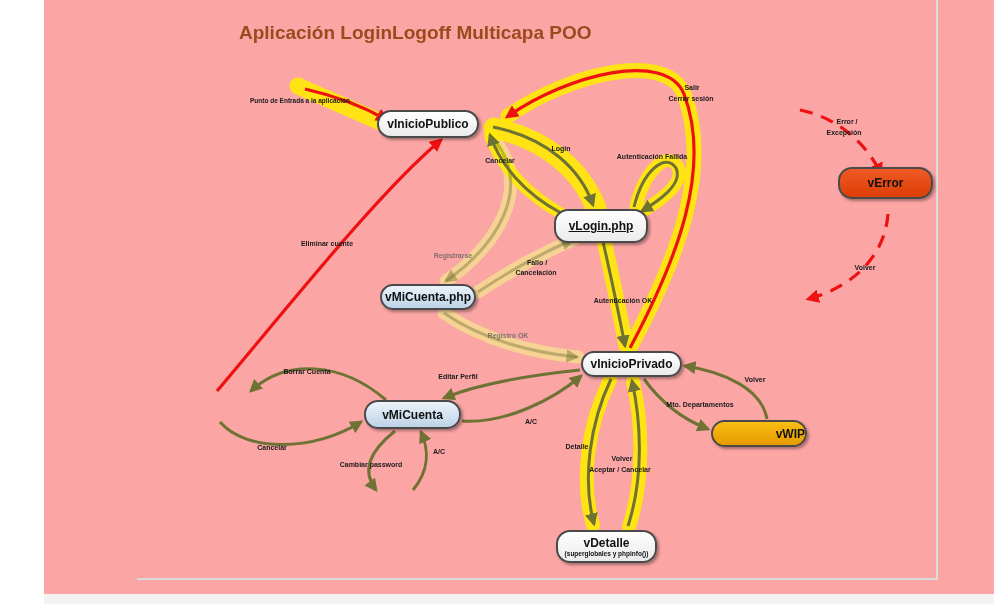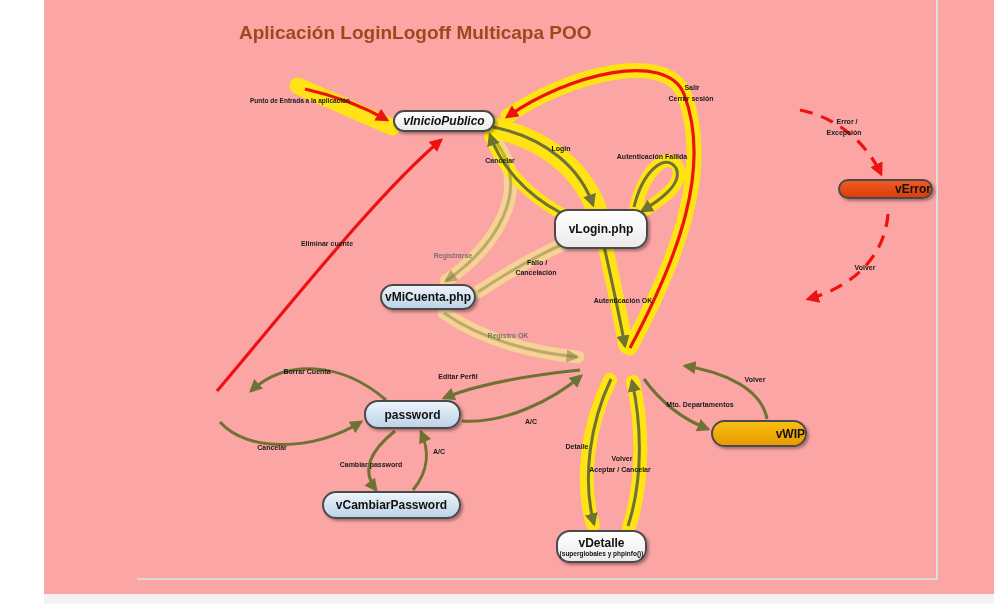--- a/index.html
+++ b/index.html
@@ -98,43 +98,43 @@
 
     <g stroke="#ee1111" fill="none" stroke-width="3.2">
       <path d="M 261 89 C 292 96 322 108 343 120" marker-end="url(#ah-red)"></path>
       <path d="M 173 391 C 245 306 335 192 397 140" marker-end="url(#ah-red)"></path>
       <path d="M 586 348 C 634 258 668 168 640 94 C 622 50 524 74 463 117" marker-end="url(#ah-red)"></path>
       <path d="M 756 110 C 792 117 822 142 837 174" stroke-dasharray="13 9" marker-end="url(#ah-red)"></path>
       <path d="M 844 214 C 841 254 812 286 764 299" stroke-dasharray="13 9" marker-end="url(#ah-red)"></path>
     </g>
   </svg>
 
-  <div class="node white" style="left:349px;top:110px;width:102px;height:22px;font-style:italic;">
+  <div class="node white" style="left:333px;top:110px;width:102px;height:28px;">
       <span>vInicioPublico</span>
     </div>
-  <div class="node white" style="left:510px;top:209px;width:94px;height:40px;">
+  <div class="node white" style="left:510px;top:209px;width:94px;height:34px;text-decoration:underline;">
       <span>vLogin.php</span>
     </div>
   <div class="node blue" style="left:336px;top:284px;width:96px;height:26px;">
       <span>vMiCuenta.php</span>
     </div>
+  <div class="node white" style="left:537px;top:351px;width:101px;height:26px;">
+      <span>vInicioPrivado</span>
+    </div>
   <div class="node blue" style="left:320px;top:400px;width:97px;height:29px;">
-      <span>password</span>
+      <span>vMiCuenta</span>
     </div>
-  <div class="node blue" style="left:278px;top:491px;width:139px;height:28px;">
-      <span>vCambiarPassword</span>
-    </div>
-  <div class="node white" style="left:512px;top:530px;width:91px;height:33px;">
+  <div class="node white" style="left:512px;top:530px;width:101px;height:33px;">
     <span>vDetalle</span>
     <span class="sub">(superglobales y phpinfo())</span>
   </div>
   <div class="node wip" style="left:667px;top:420px;width:96px;height:27px;">
       <span>vWIP</span>
     </div>
-  <div class="node error" style="left:794px;top:179px;width:95px;height:20px;align-items:flex-end;">
+  <div class="node error" style="left:794px;top:167px;width:95px;height:32px;">
       <span>vError</span>
     </div>
 
   <div class="elabel tiny" style="left:256px;top:97px;">Punto de Entrada a la aplicación</div>
   <div class="elabel" style="left:648px;top:84px;">Salir</div>
   <div class="elabel" style="left:647px;top:95px;">Cerrar sesión</div>
   <div class="elabel" style="left:456px;top:157px;">Cancelar</div>
   <div class="elabel" style="left:517px;top:145px;">Login</div>
   <div class="elabel" style="left:608px;top:153px;">Autenticación Fallida</div>
   <div class="elabel" style="left:803px;top:118px;">Error /</div>

